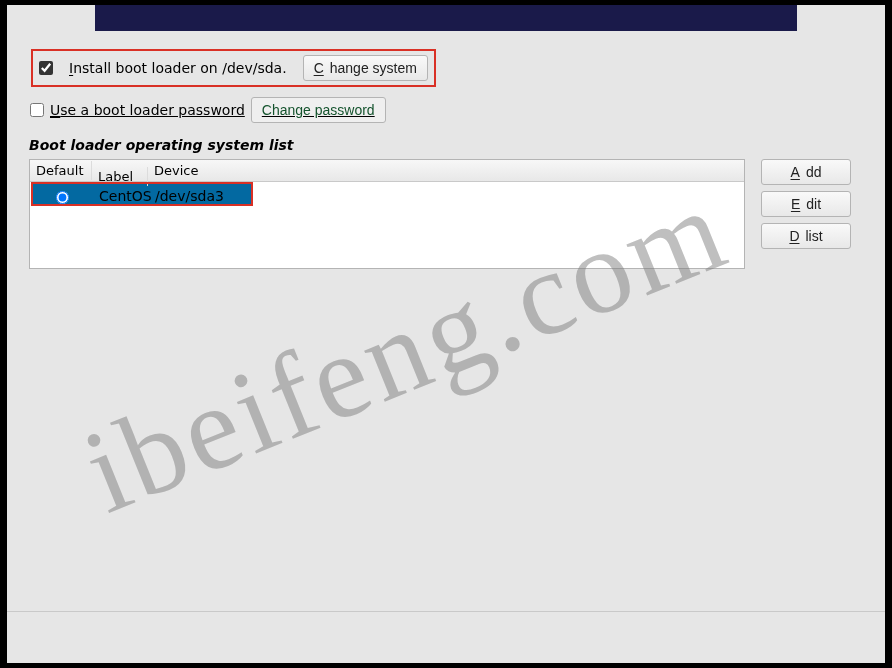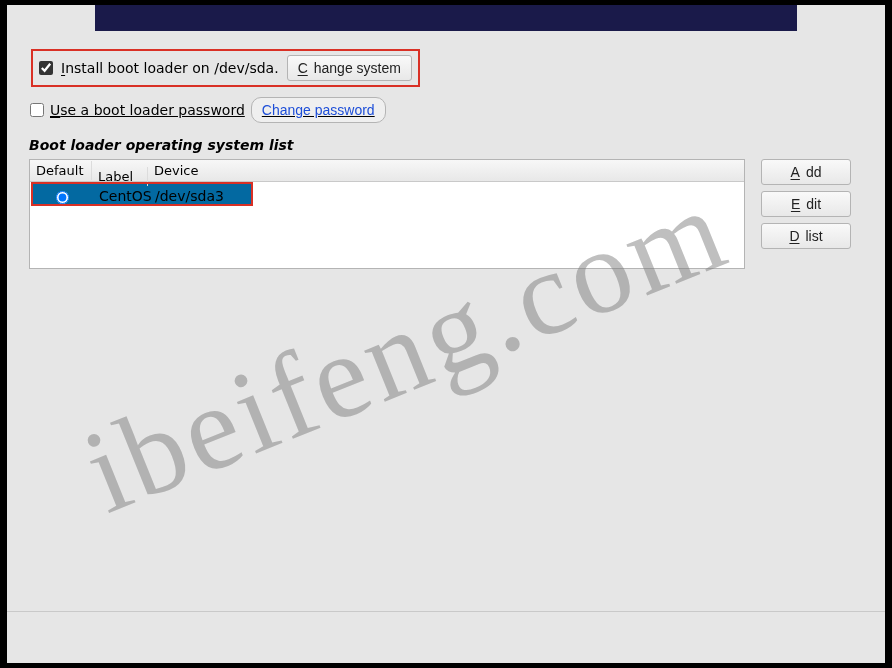--- a/index.html
+++ b/index.html
@@ -36,21 +36,21 @@
     display: flex;
     align-items: center;
     gap: 6px;
     margin-bottom: 10px;
   }
   .highlight-box {
     border: 2px solid #d93025;
     padding: 4px 6px;
     display: inline-flex;
     align-items: center;
-    gap: 8px;
+    gap: 16px;
   }
   input[type=checkbox] {
     width: 14px; height: 14px;
     accent-color: #333;
   }
   label { cursor: default; }
   .mn-u { text-decoration: underline; text-underline-offset: 2px; }
   .btn {
     background: linear-gradient(#f9f9f9, #e8e8e8);
     border: 1px solid #b4b4b4;
@@ -59,24 +59,23 @@
     font-size: 14px;
     color: #222;
     cursor: pointer;
     min-height: 26px;
     display: inline-flex;
     align-items: center;
     justify-content: center;
     gap: 6px;
   }
   .btn.disabled {
-    color: #1d4ed8;
+    color: #14532d;
     background: #efefef;
     cursor: default;
-    border-radius: 10px;
   }
   .section-title {
     font-weight: bold;
     margin-top: 14px;
     margin-bottom: 6px;
     font-style: italic;
   }
   .list-area {
     display: flex;
     gap: 16px;

